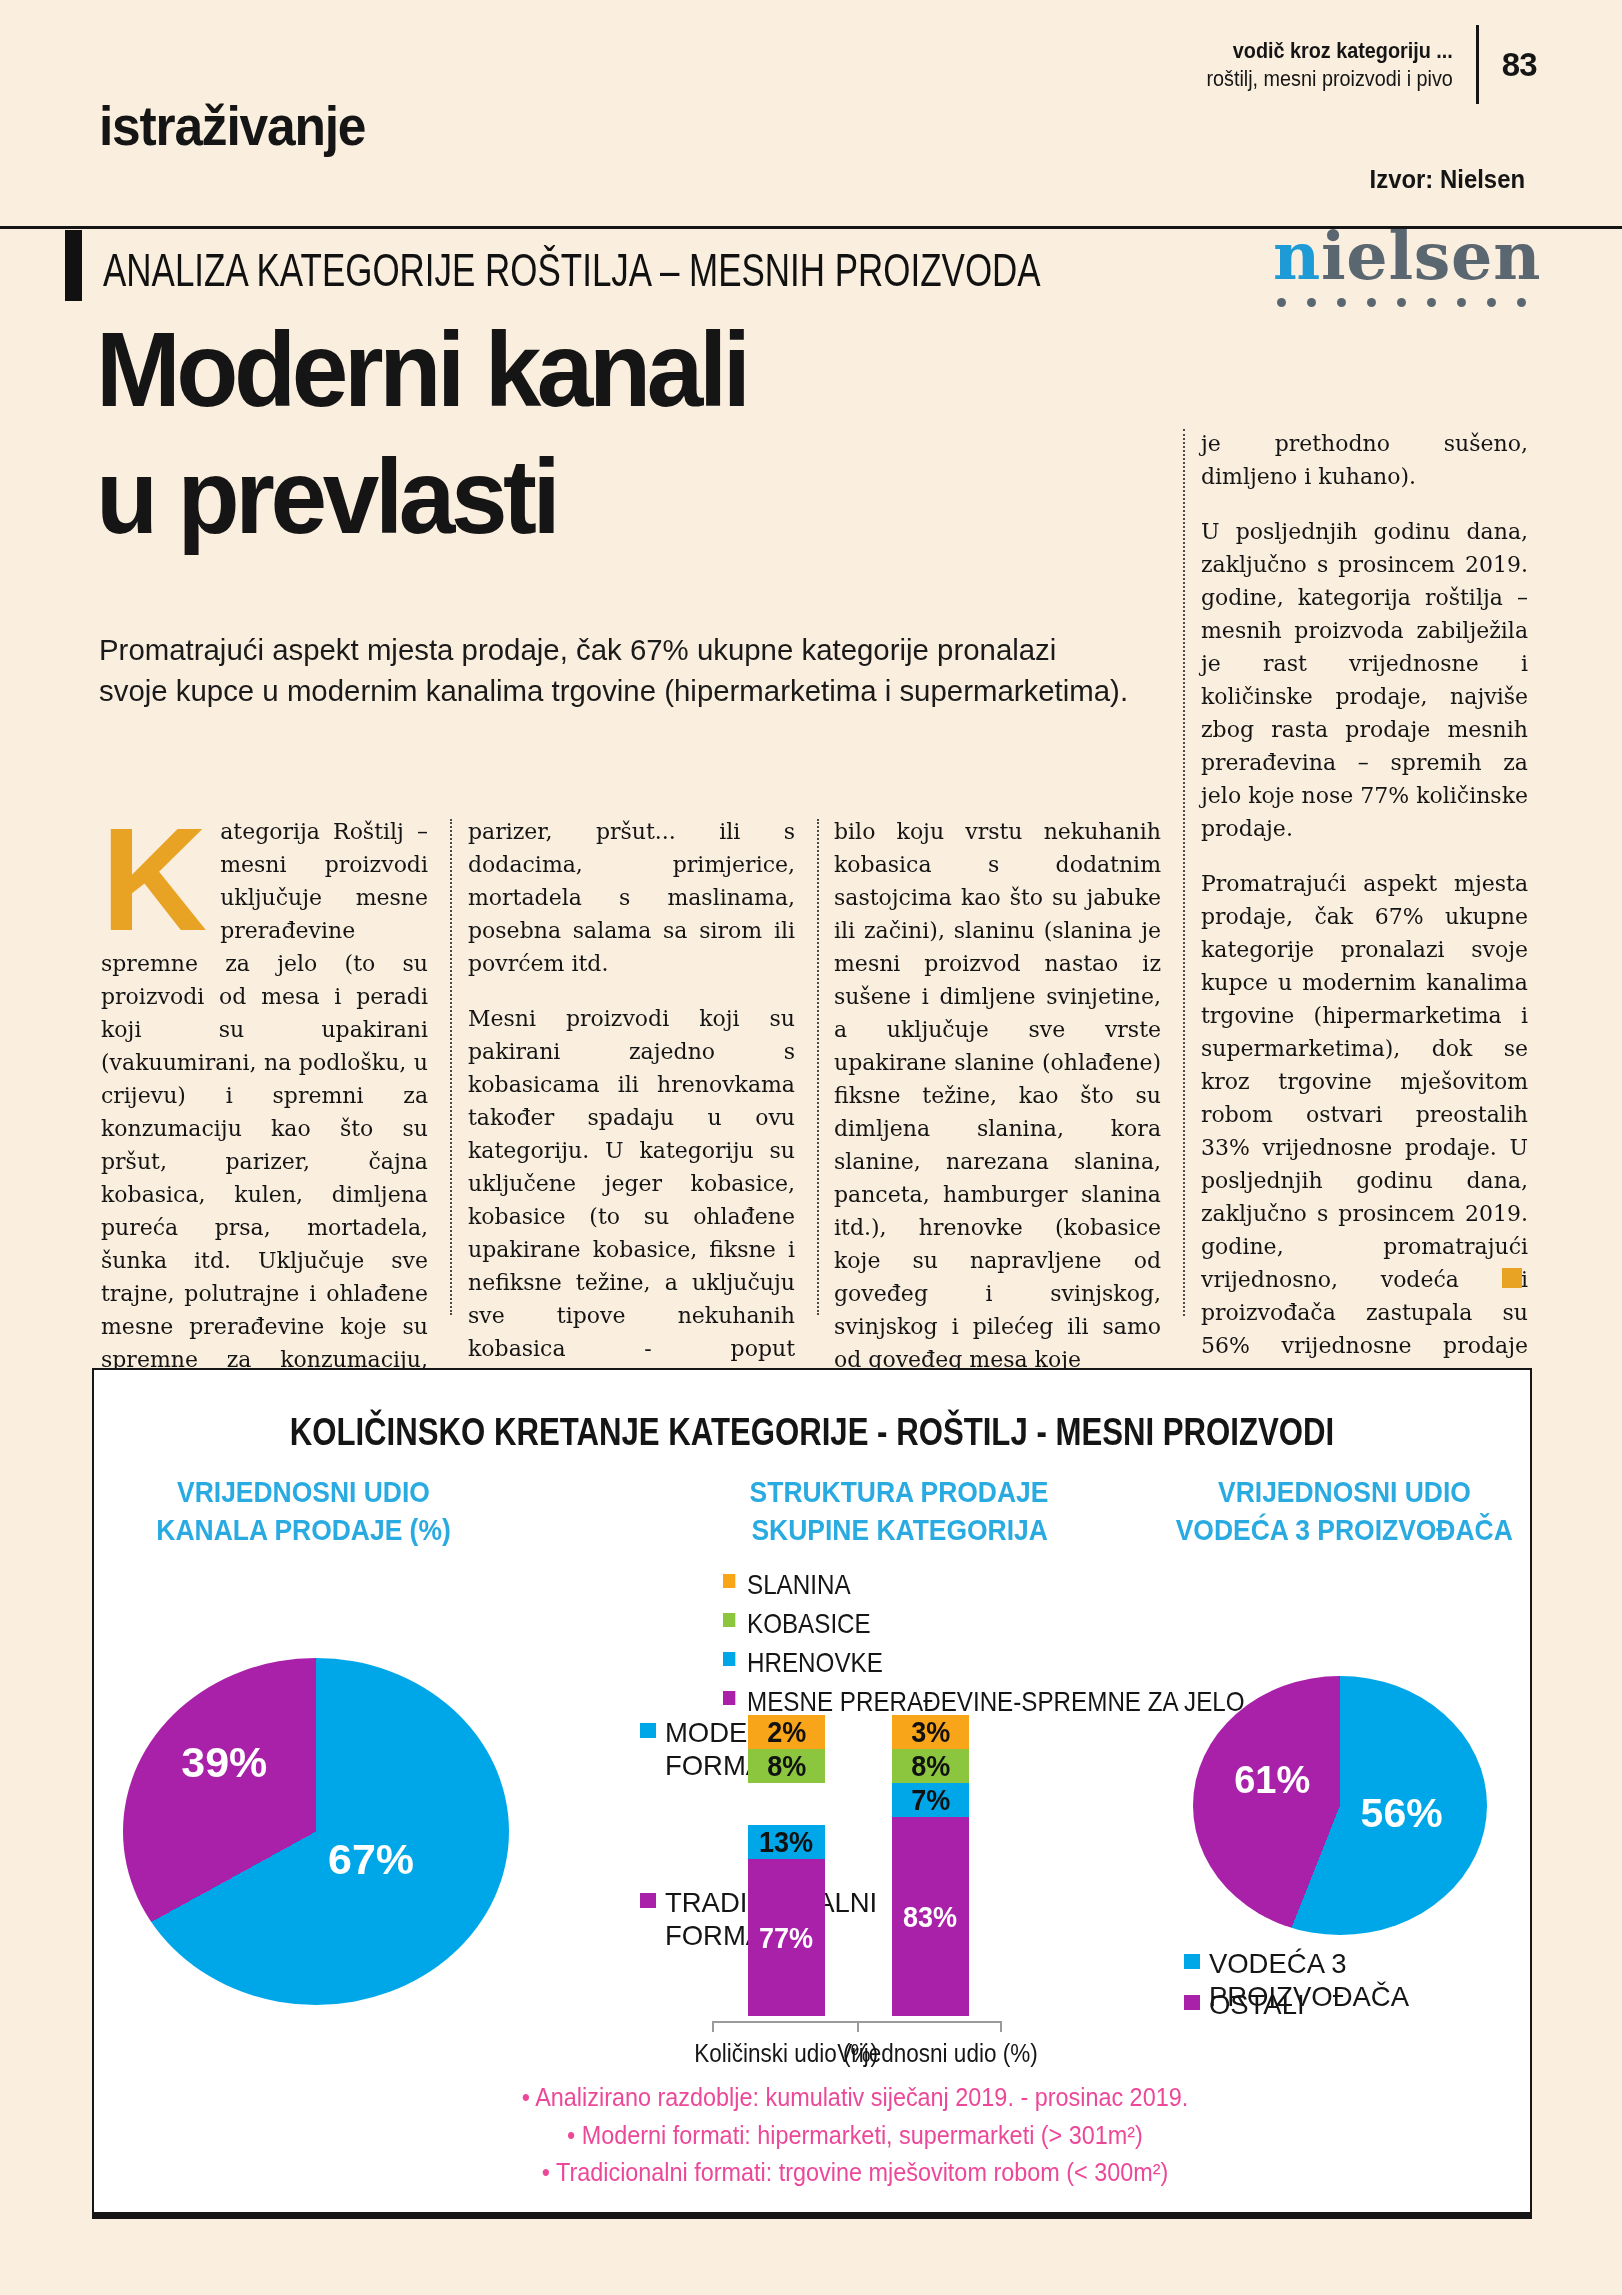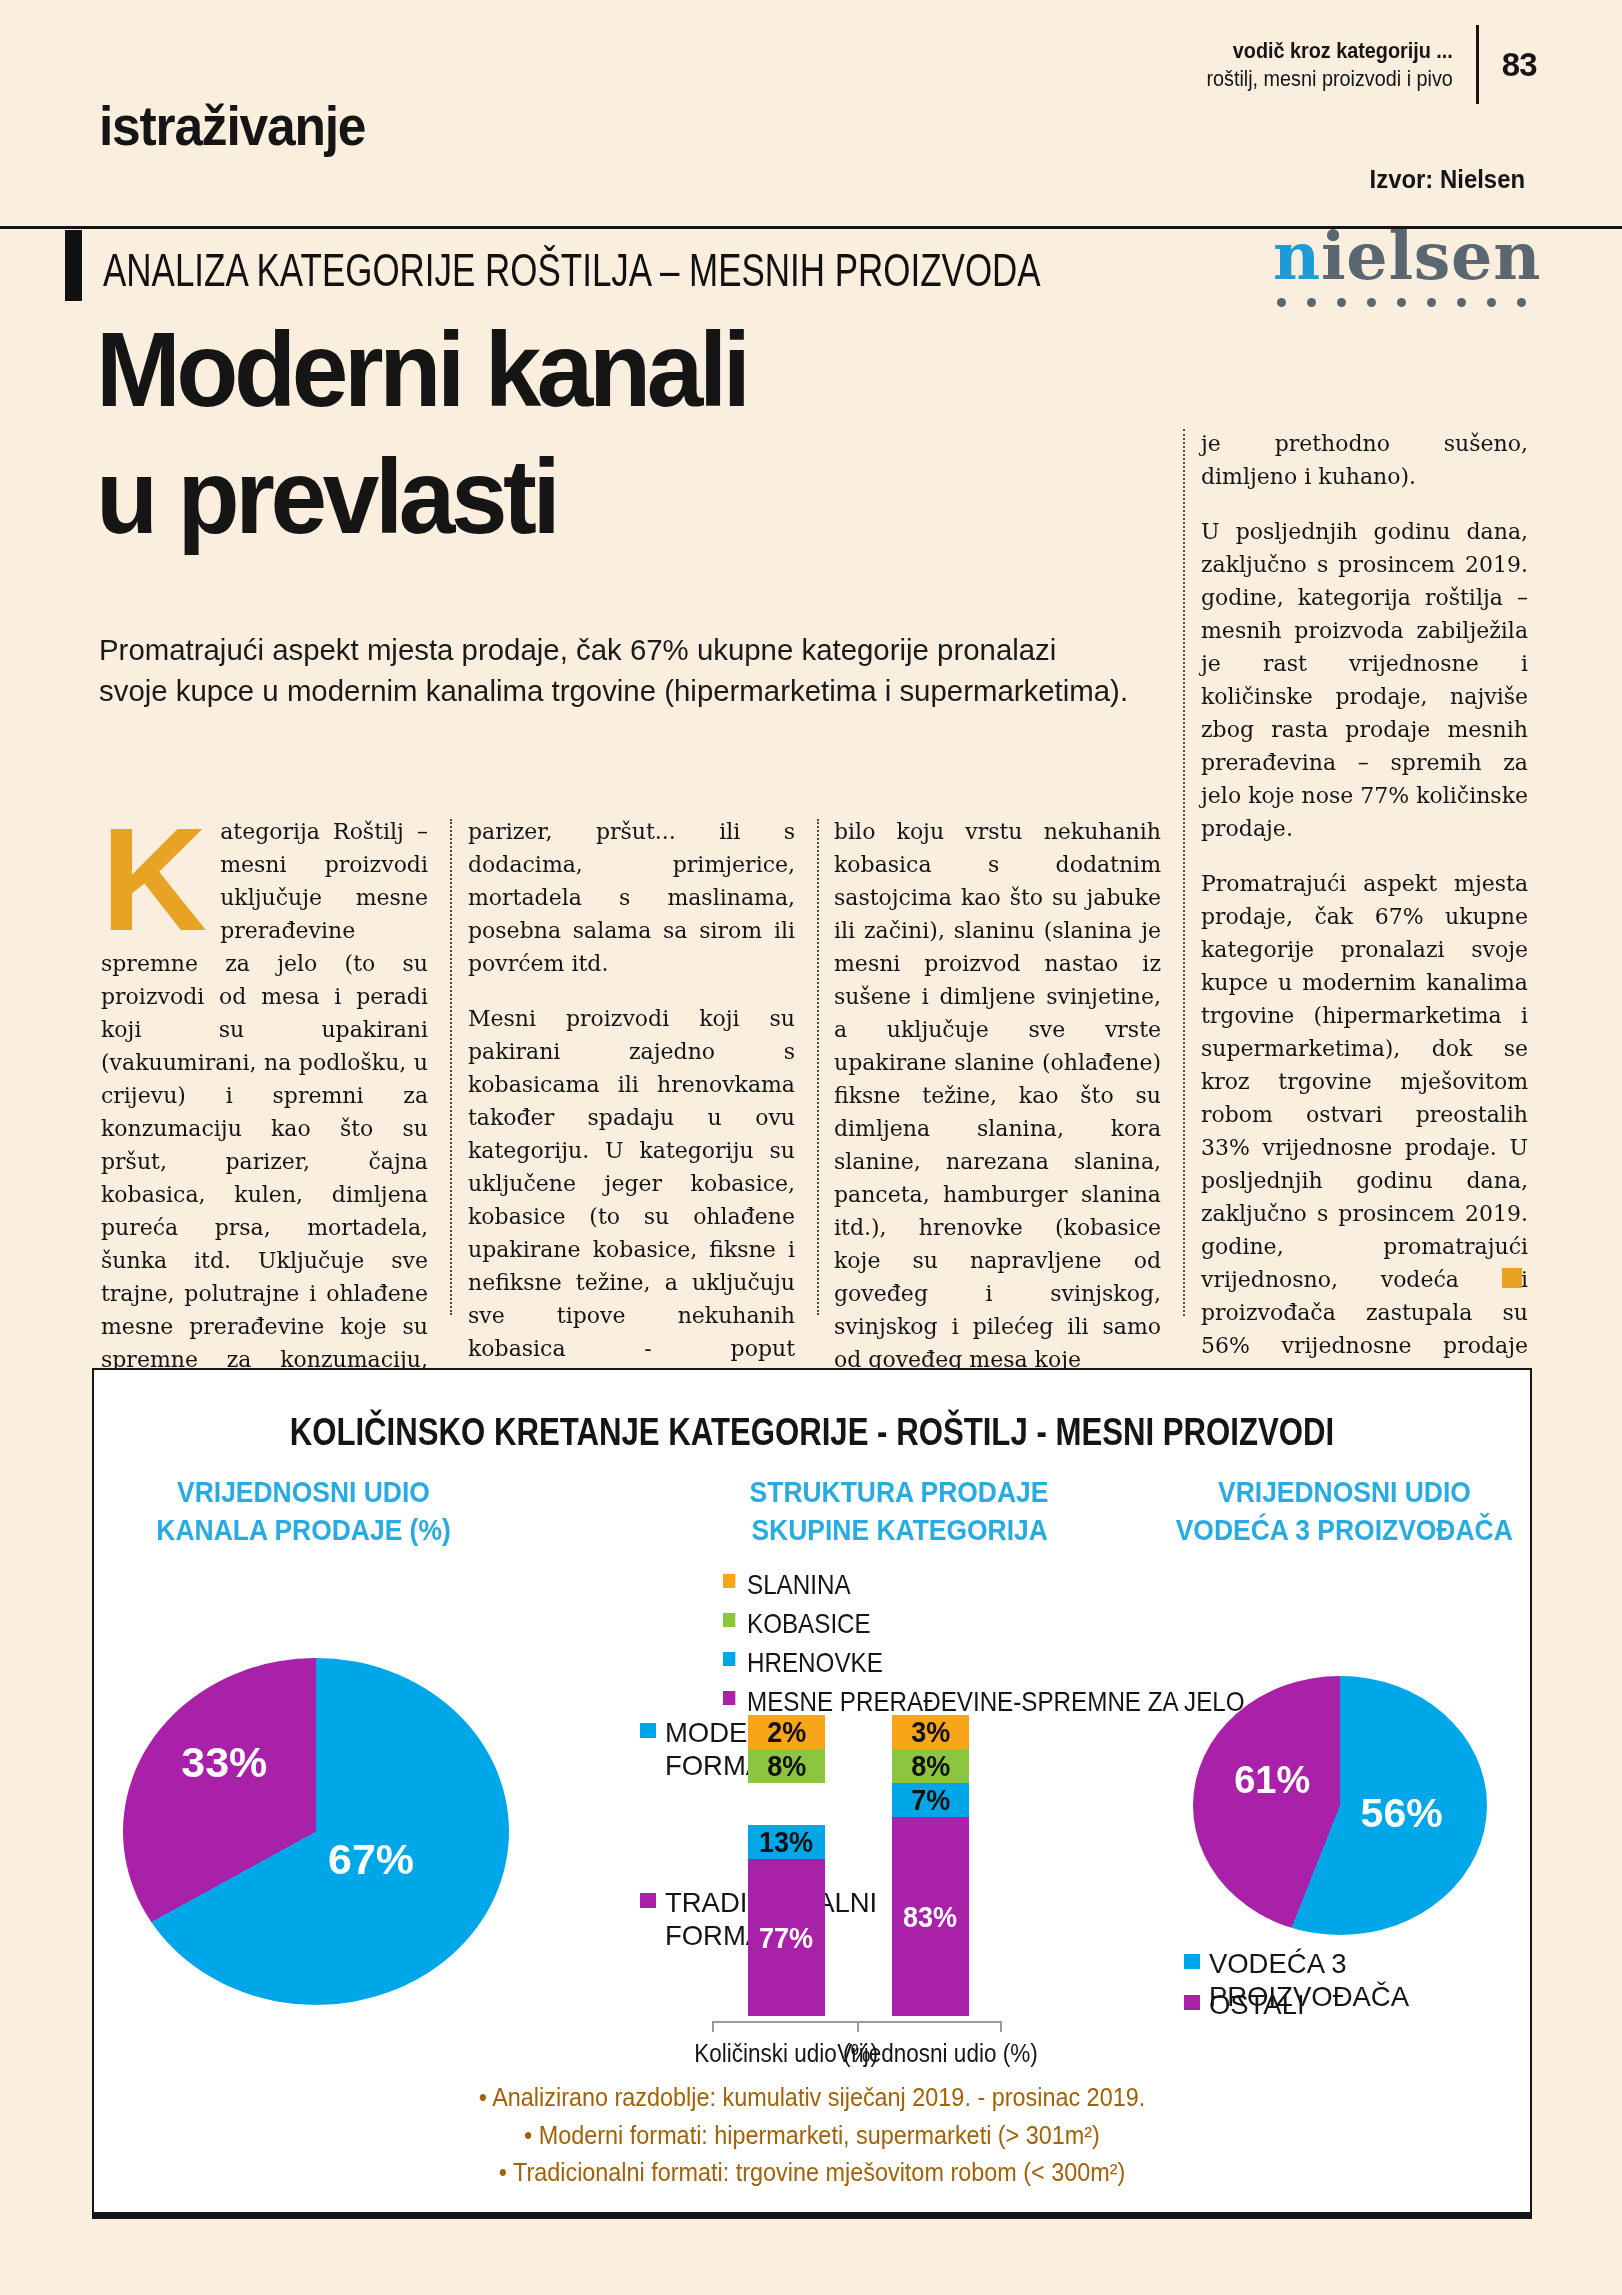--- a/index.html
+++ b/index.html
@@ -87,21 +87,21 @@
   .bracket{position:absolute;left:618px;top:651px;width:290px;height:10.5px;border-top:2px solid #9a9a9a;}
   .bracket i{position:absolute;top:0;width:2px;height:9.2px;background:#9a9a9a;}
   .bracket .t-l{left:0;}
   .bracket .t-m{left:145px;}
   .bracket .t-r{right:0;}
   .axis-label{position:absolute;top:669px;width:209px;text-align:center;font-size:25px;}
   .axis-label span{display:inline-block;transform:scaleX(.9);white-space:nowrap;}
   .ax-0{left:588px;}
   .ax-1{left:732px;}
 
-  .footnotes{position:absolute;left:0;top:712px;width:100%;text-align:center;font-size:26px;color:#a16207;}
+  .footnotes{position:absolute;left:0;top:712px;width:100%;text-align:center;font-size:26px;color:#ec4899;padding-left:43px;}
   .fnline{margin-bottom:6.5px;transform:scaleX(.9);}
 </style>
 </head>
 <body>
 
 <div class="page">
 
   <div class="masthead">
     <div class="mast-lines">
       <div class="mast-line1">vodič kroz kategoriju ...</div>
@@ -170,21 +170,21 @@
       <span>STRUKTURA PRODAJE</span><br>
       <span>SKUPINE KATEGORIJA</span>
     </div>
     <div class="sub sub-3">
       <span>VRIJEDNOSNI UDIO</span><br>
       <span>VODEĆA 3 PROIZVOĐAČA</span>
     </div>
 
     <div class="pie pie-1" style="background: conic-gradient(rgb(0, 167, 232) 0%, rgb(0, 167, 232) 67%, rgb(168, 33, 168) 67%, rgb(168, 33, 168) 100%);">
       <span class="pie-label p1-l0">67%</span>
-      <span class="pie-label p1-l1">33%</span>
+      <span class="pie-label p1-l1">39%</span>
     </div>
     <div class="legend-row leg1-0">
       <span class="sq" style="background: rgb(0, 167, 232);"></span>
       <span>MODERNI FORMATI</span>
     </div>
     <div class="legend-row leg1-1">
       <span class="sq" style="background: rgb(168, 33, 168);"></span>
       <span>TRADICIONALNI FORMATI</span>
     </div>
 

